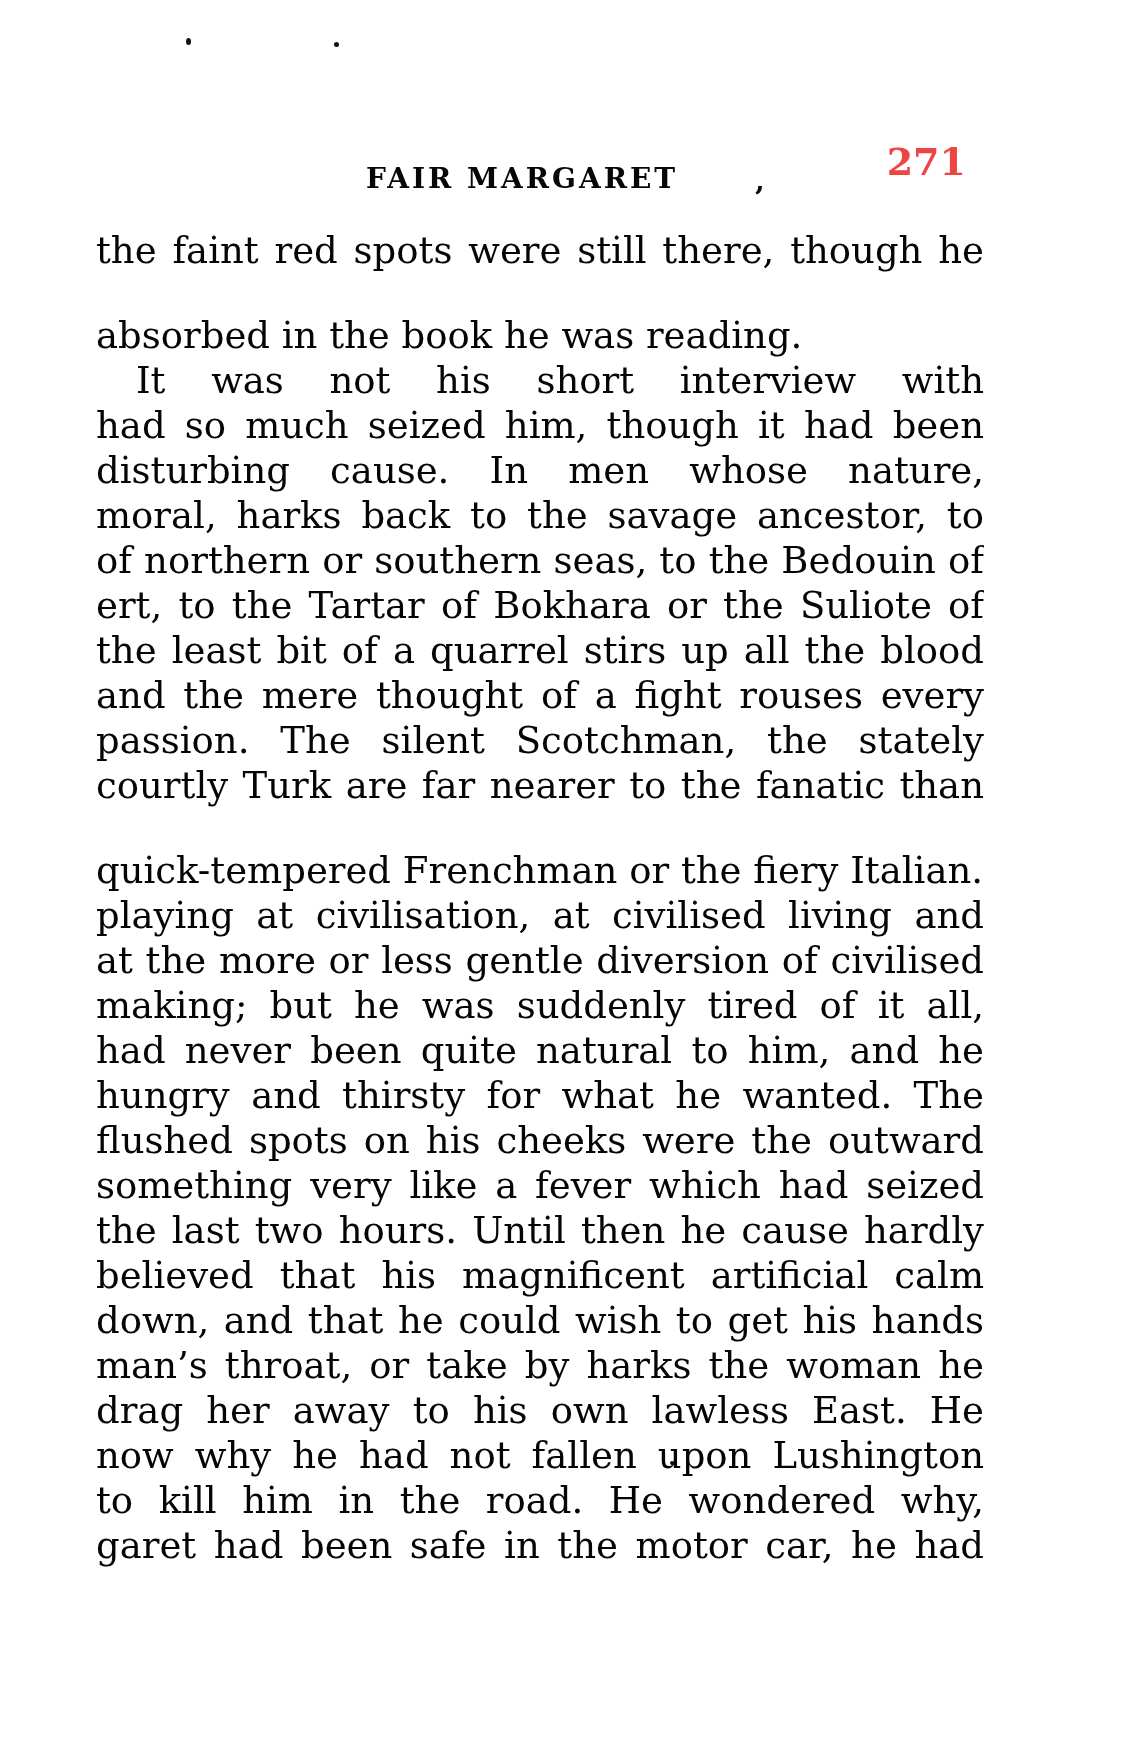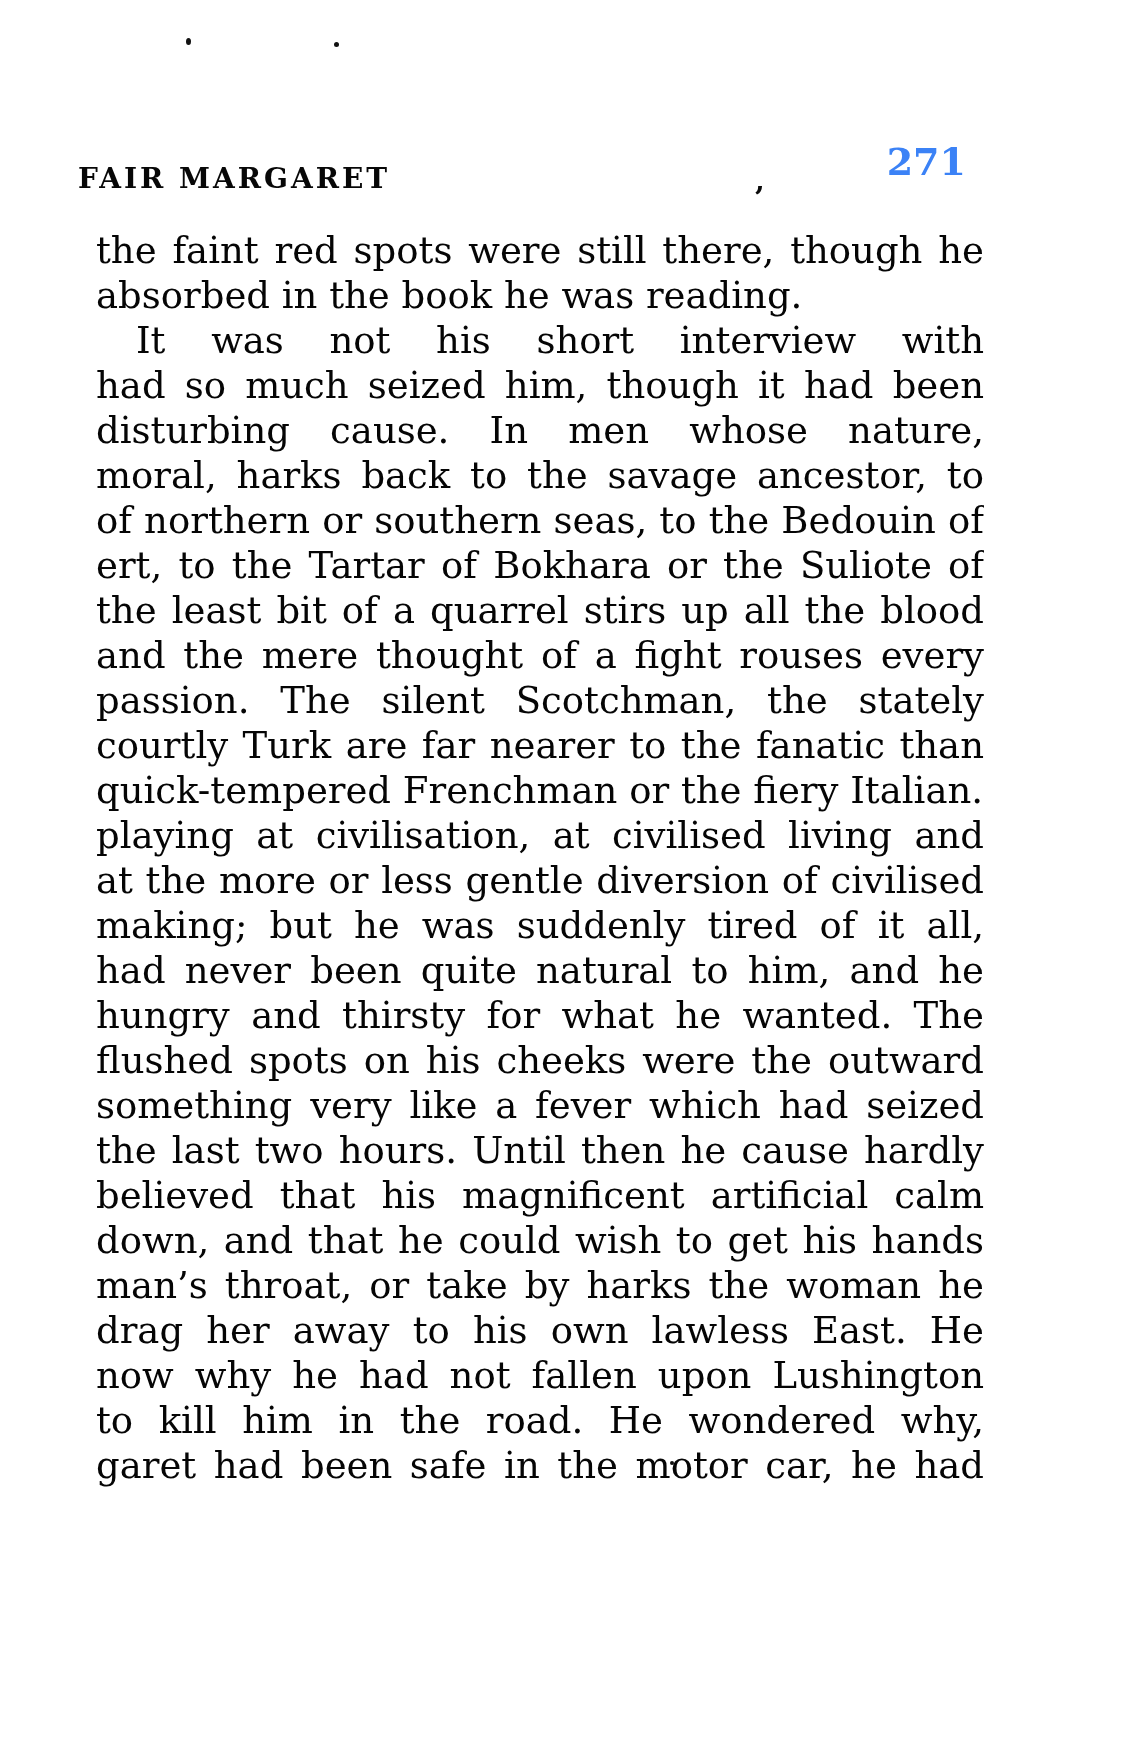--- a/index.html
+++ b/index.html
@@ -32,35 +32,35 @@
     left: 78px;
     top: 140px;
     width: 888px;
     height: 60px;
   }
   .running-title {
     position: absolute;
     left: 0;
     right: 0;
     top: 24px;
-    text-align: left;
+    text-align: center;
     font-size: 28px;
     line-height: 30px;
     letter-spacing: 3px;
     font-weight: 600;
     color: #070707;
   }
   .page-number {
     position: absolute;
     right: 0;
     top: 2px;
     font-size: 38px;
     line-height: 40px;
     font-weight: 600;
-    color: #3b82f6;
+    color: #ef4444;
   }
   .comma-mark {
     position: absolute;
     left: 676px;
     top: 40px;
     font-size: 30px;
     font-weight: bold;
     color: #0a0a0a;
   }
 
@@ -76,20 +76,21 @@
     height: 45px;
     line-height: 45px;
     text-align: justify;
     text-align-last: justify;
     white-space: normal;
     overflow: hidden;
   }
   .ln.end {
     text-align: center;
     text-align-last: left;
+    margin-top: 40px;
   }
   .ln.ind {
     text-indent: 40px;
   }
 </style>
 </head>
 <body>
 
 <div class="page">
 

